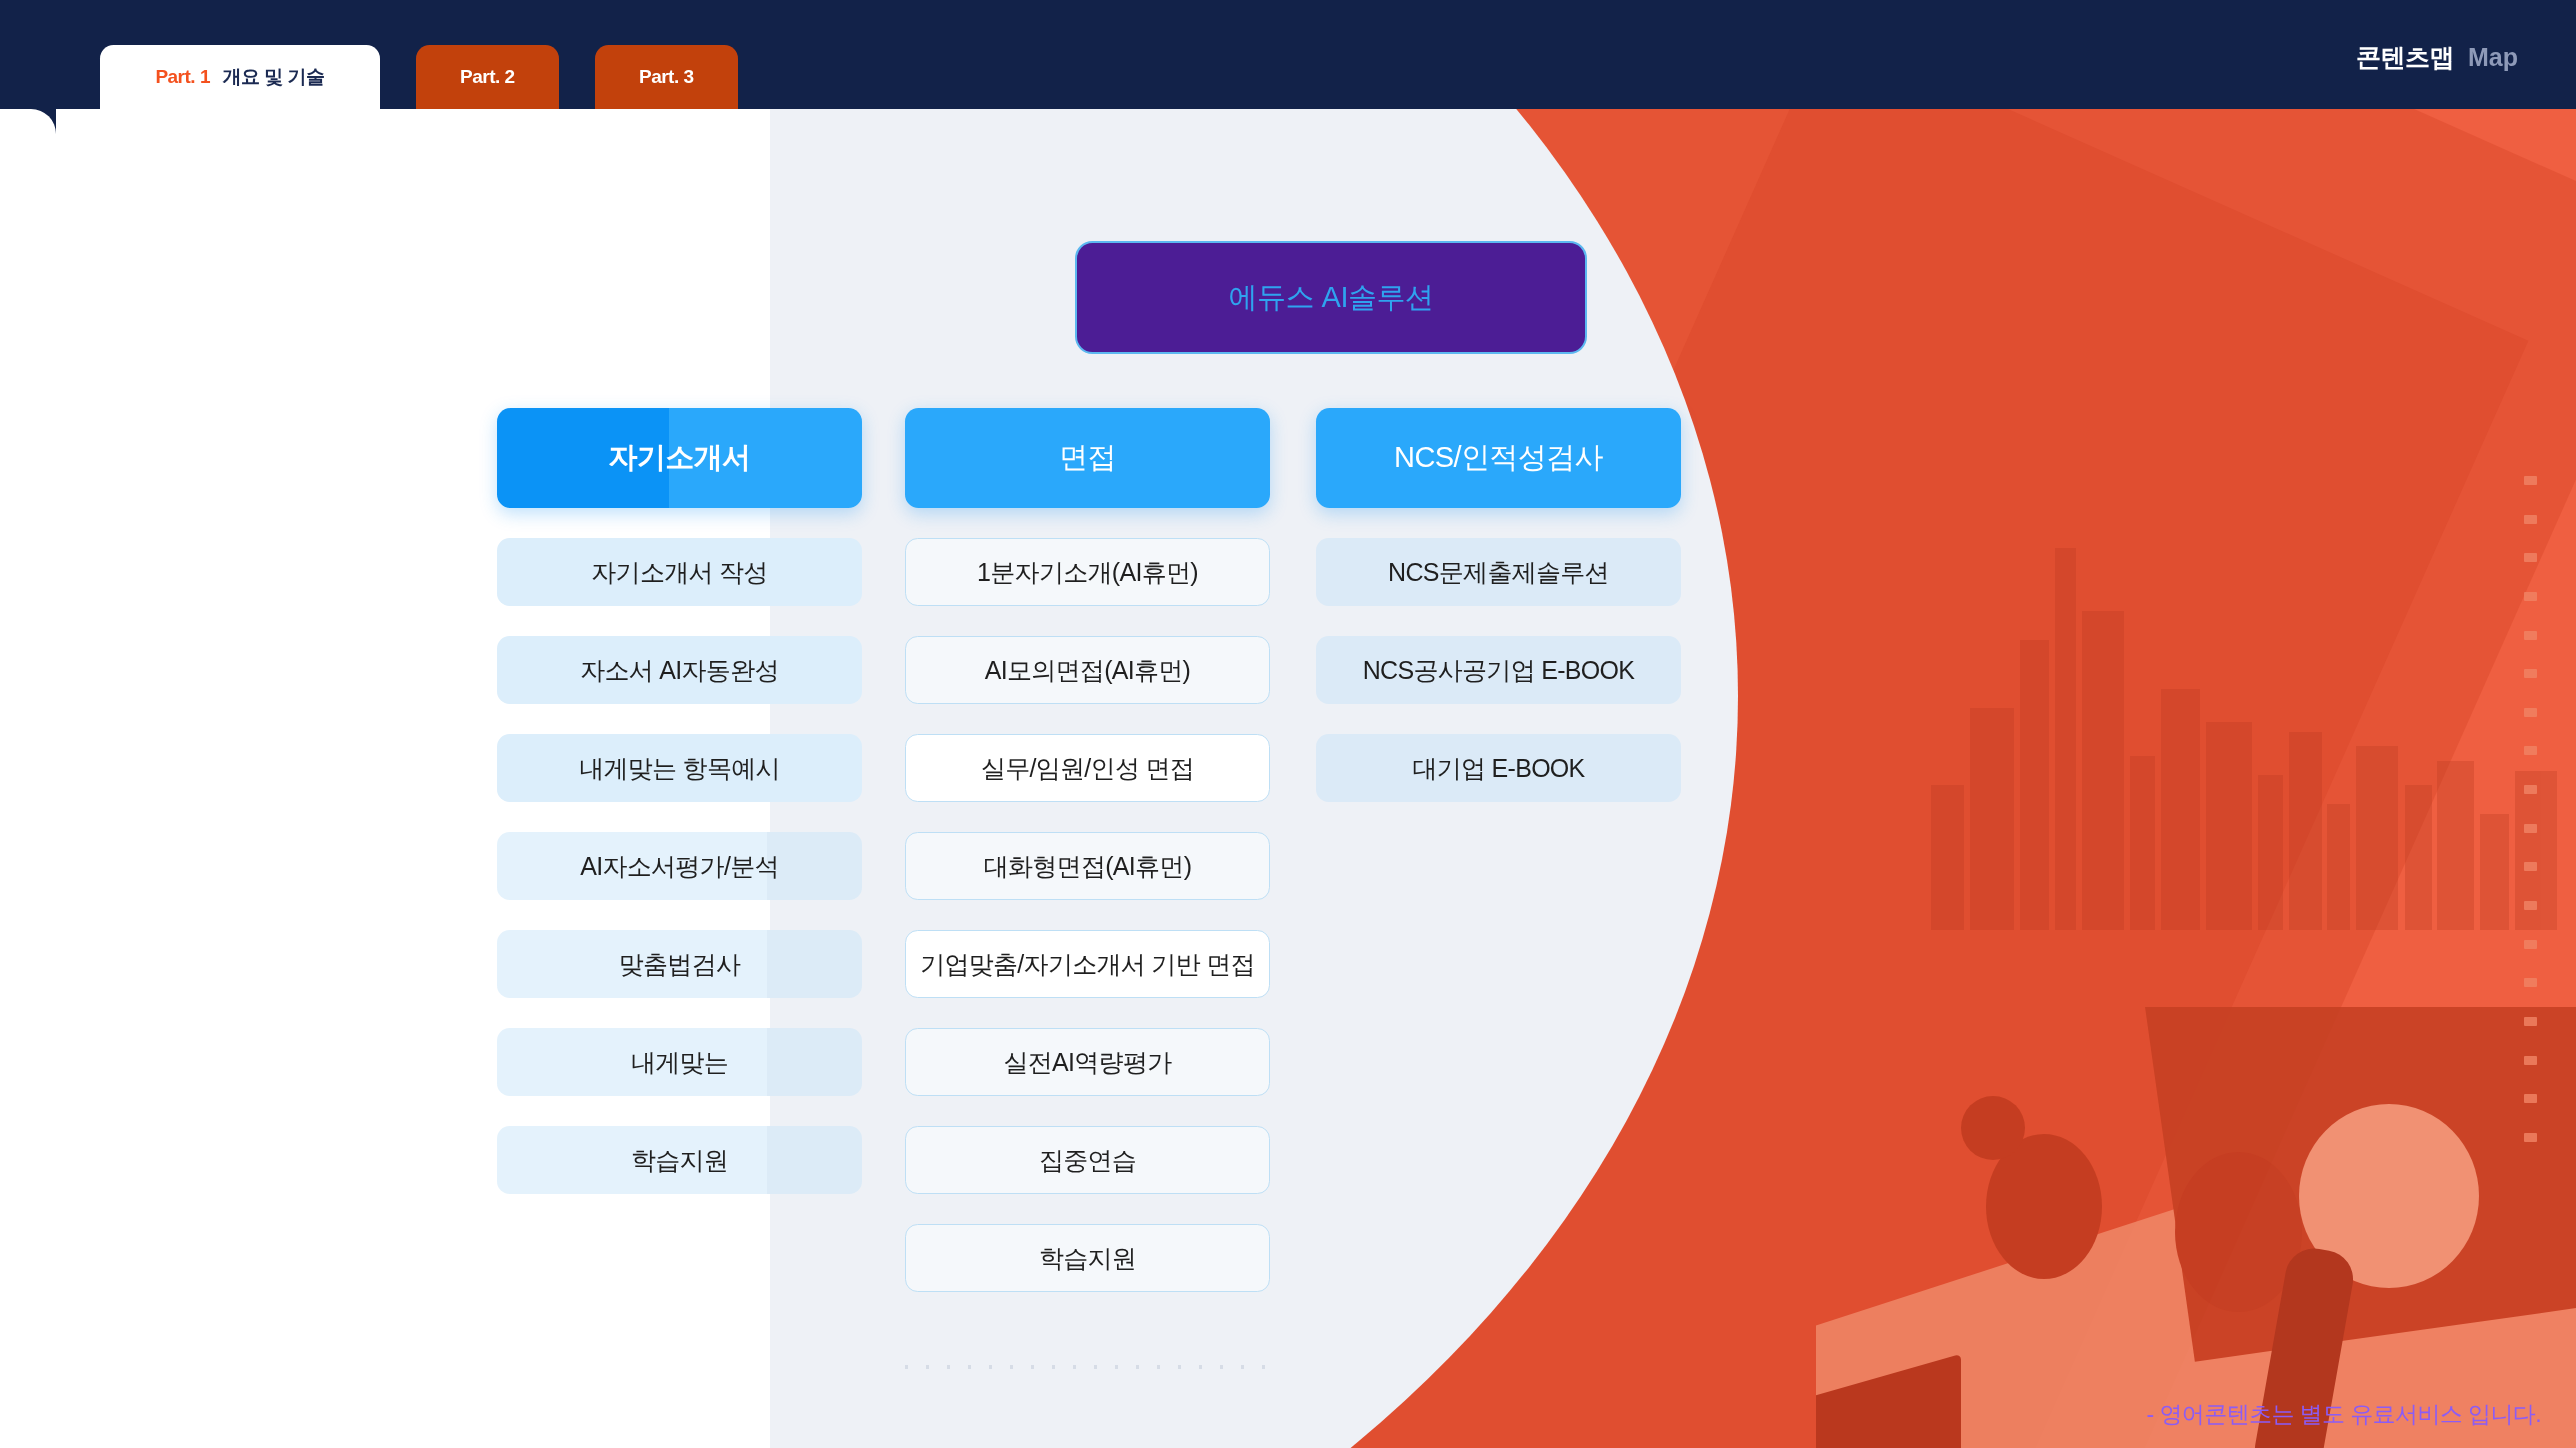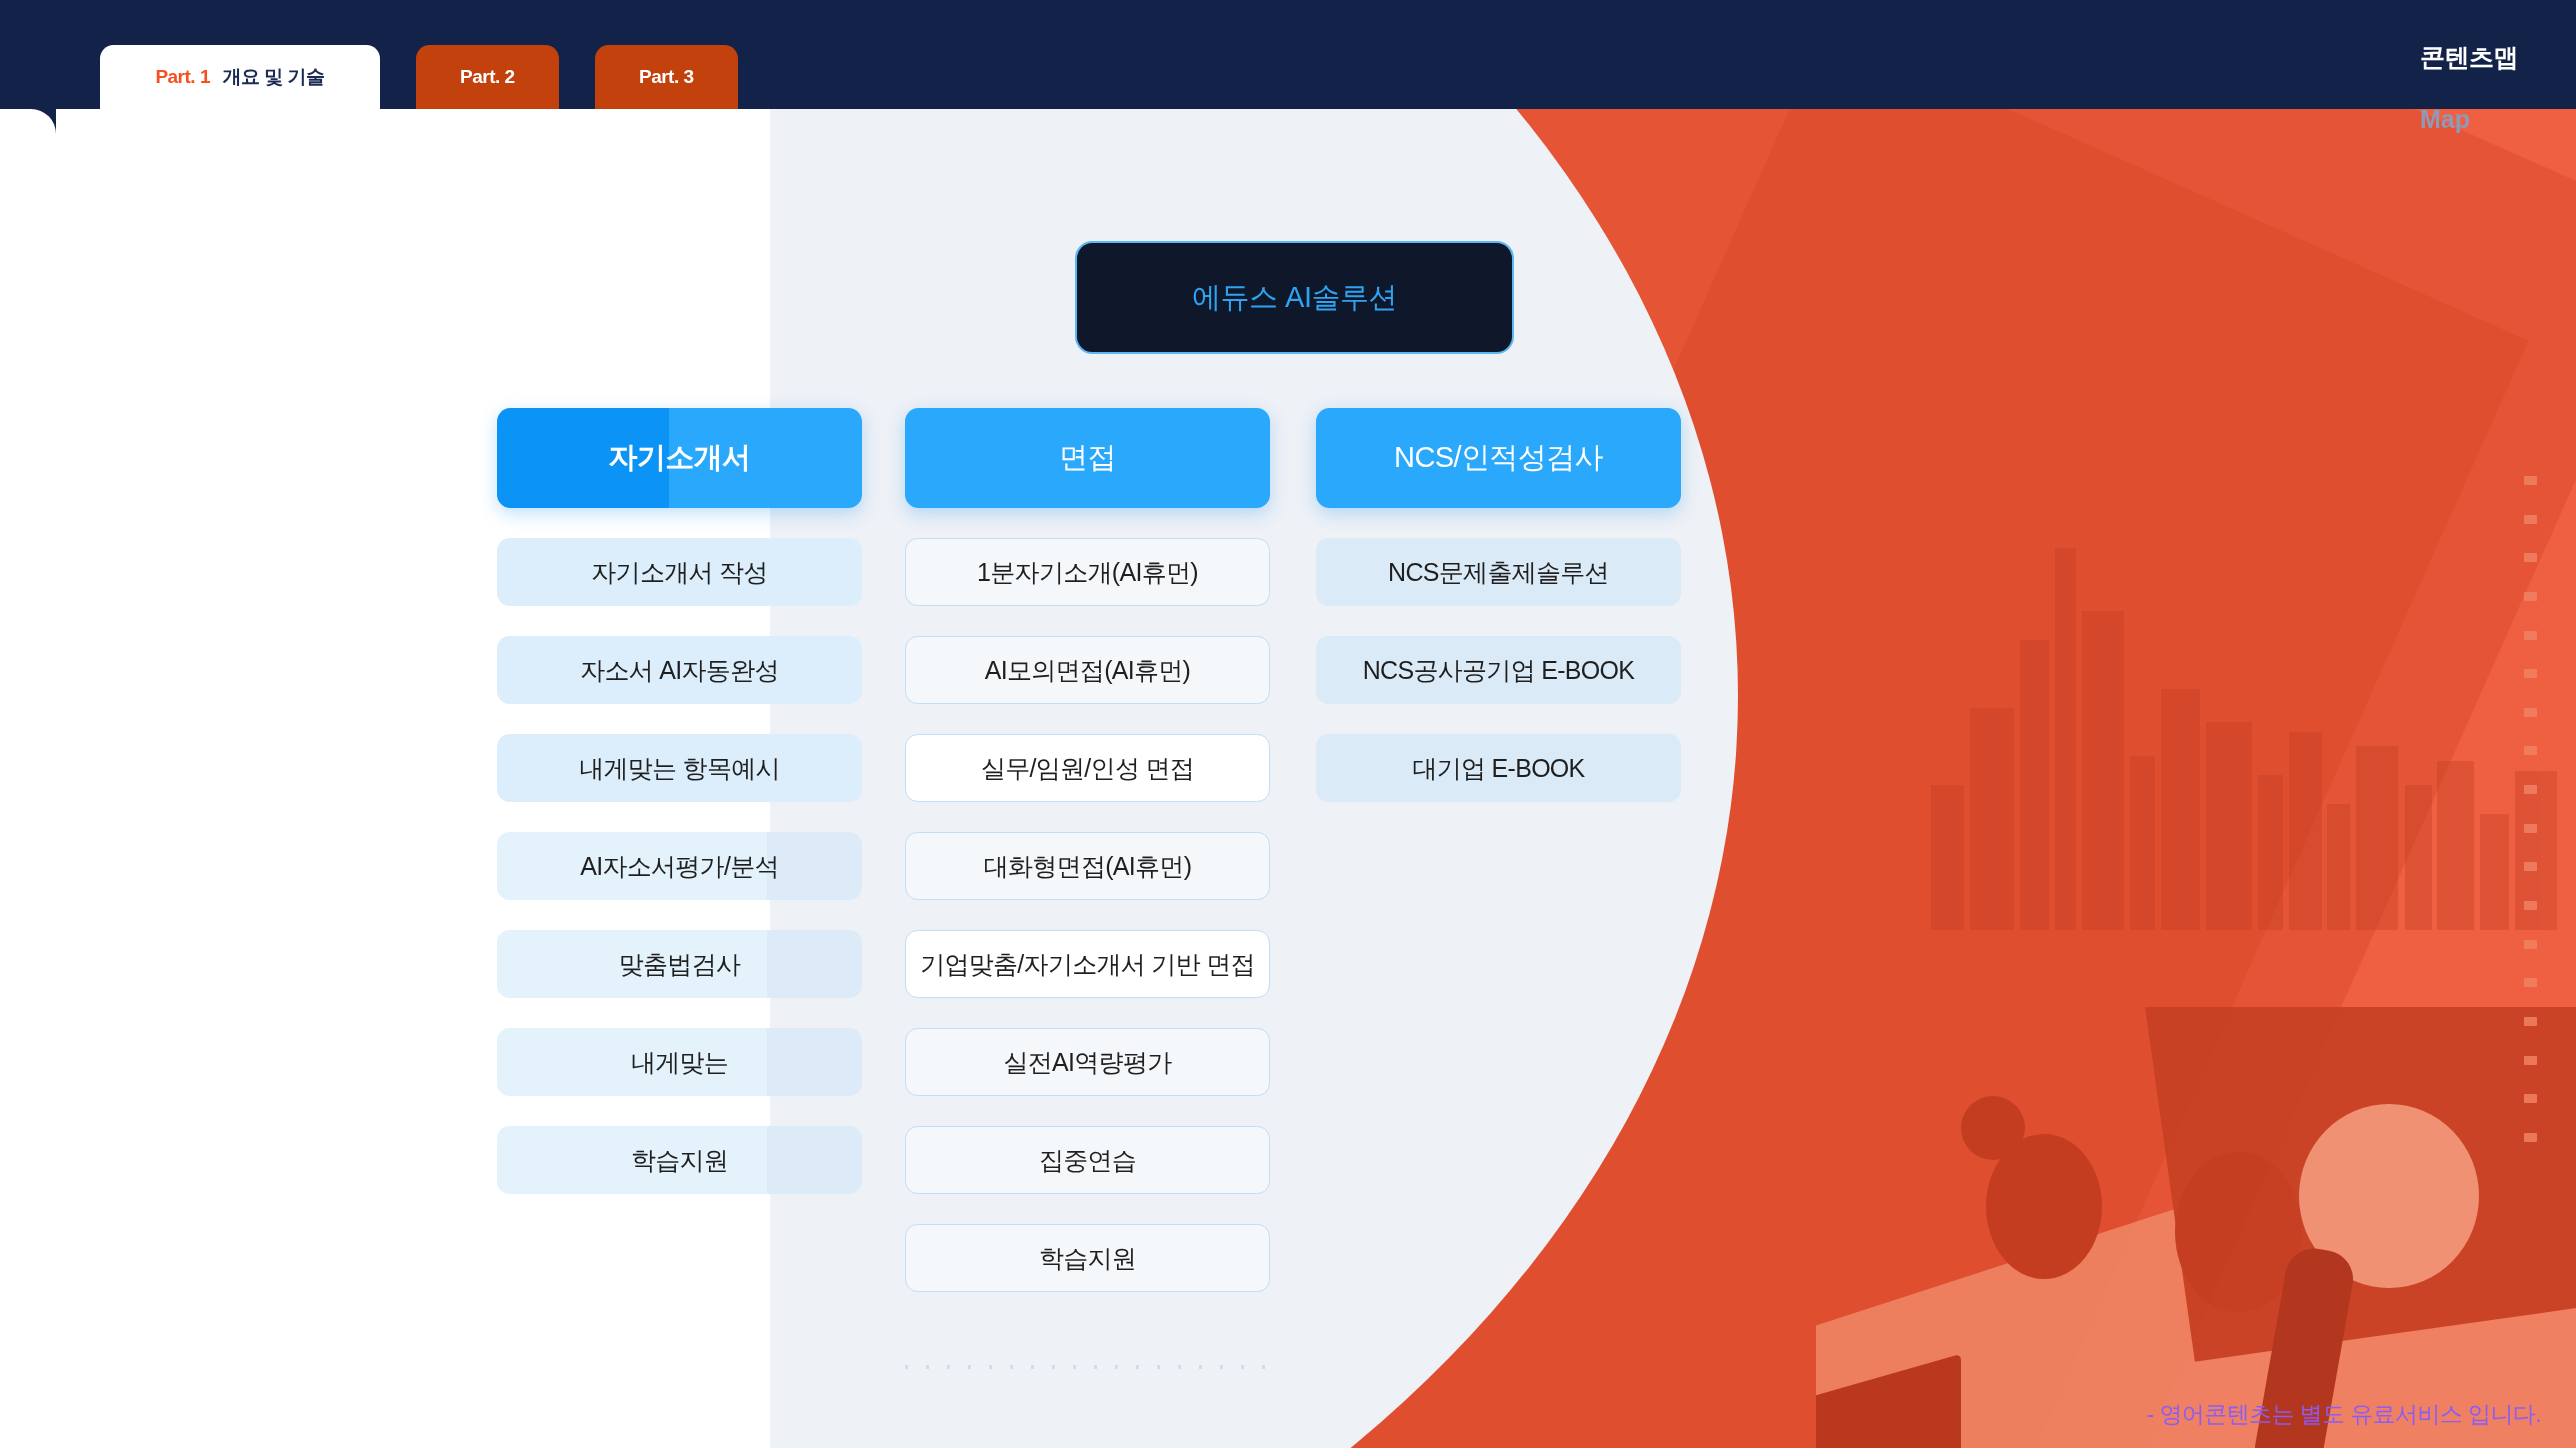--- a/index.html
+++ b/index.html
@@ -80,22 +80,22 @@
     position:absolute;left:0;top:109px;width:58px;height:58px;background:#122249;z-index:12;
   }
   .whiteslab-corner::after{
     content:"";position:absolute;inset:0;background:#ffffff;border-top-left-radius:33px;
   }
 
   
   .content{position:absolute;left:0;top:109px;width:2576px;height:1340px;z-index:20;}
 
   .root-node{
-    position:absolute;left:1075px;top:132px;width:439px;height:113px;
-    border:2.9px solid #5cb8f0;border-radius:17.4px;background:#0f172a;
+    position:absolute;left:1075px;top:132px;width:512px;height:113px;
+    border:2.9px solid #5cb8f0;border-radius:17.4px;background:#4c1d95;
     display:flex;align-items:center;justify-content:center;
     font-size:29px;color:#2fa3ef;letter-spacing:-0.5px;box-sizing:border-box;
   }
 
   .col{position:absolute;top:299px;}
   .col-1{left:497px;width:365px;}
   .col-2{left:905px;width:365px;}
   .col-3{left:1316px;width:365px;}
 
   .col-head{
@@ -130,21 +130,21 @@
     z-index:21;
   }
 
   .footnote{
     position:absolute;right:35px;bottom:19.3px;z-index:30;
     color:#8b5cf6;font-size:23px;letter-spacing:-0.6px;white-space:nowrap;
   }
 
   .brandmap{
     position:absolute;right:58px;top:41px;z-index:45;
-    display:flex;align-items:baseline;gap:31px;white-space:nowrap;flex-direction:column;
+    display:flex;align-items:baseline;gap:14px;white-space:nowrap;
   }
   .brandmap .ko{color:#ffffff;font-size:25px;font-weight:700;letter-spacing:-0.5px;}
   .brandmap .en{color:#8e9ab8;font-size:25px;font-weight:700;}
 </style>
 </head>
 <body>
 
 <div class="stage">
 
   <div class="orange">

